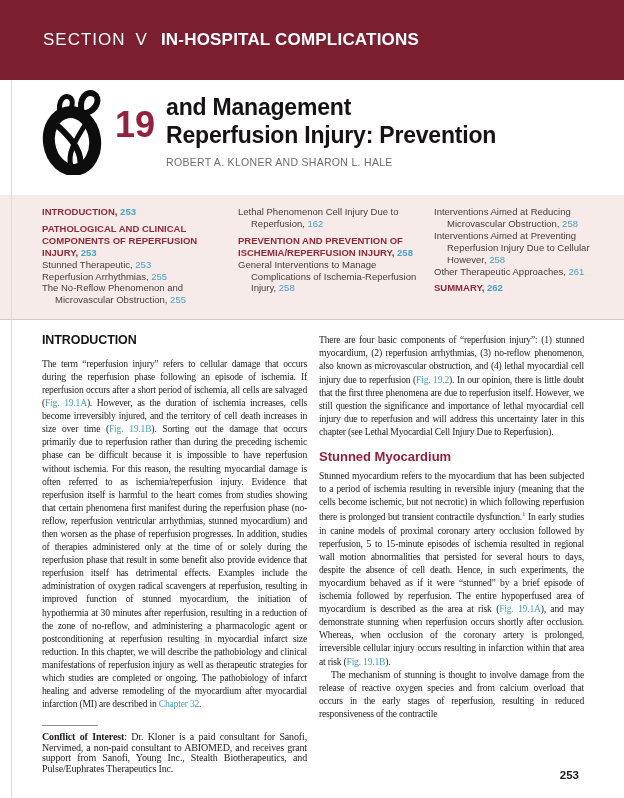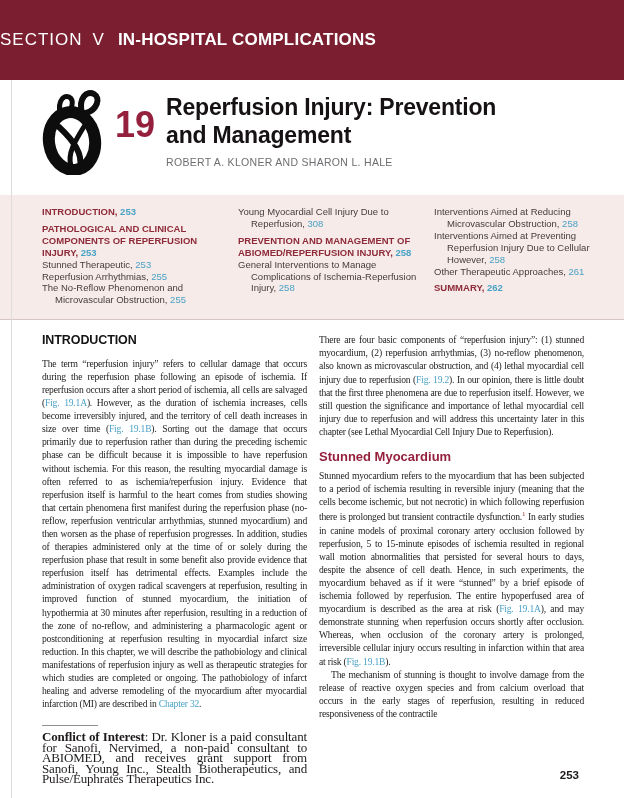--- a/index.html
+++ b/index.html
@@ -4,21 +4,21 @@
 <style>
   html,body{margin:0;padding:0;background:#ffffff;}
   .page{
     position:relative;width:624px;height:798px;background:#ffffff;
     overflow:hidden;font-family:"Liberation Sans",sans-serif;
   }
   .page-edge{position:absolute;left:11px;top:80px;bottom:0;width:1px;background:#dcdcdc;}
   
   .banner{
     height:80px;background:#7a1e30;display:flex;align-items:center;
-    box-sizing:border-box;color:#ffffff;
+    padding-left:43px;box-sizing:border-box;color:#ffffff;
   }
   .banner .w1{font-weight:400;font-size:17px;letter-spacing:1px;}
   .banner .w2{font-weight:400;font-size:17px;margin-left:10px;}
   .banner .w3{font-weight:700;font-size:17px;margin-left:14px;letter-spacing:.2px;}
   
   .chapter-head{display:flex;margin:7px 0 0 38px;}
   .logo-wrap{width:72px;height:88px;flex:0 0 72px;}
   .ch-num{
     font-size:36px;font-weight:700;color:#94203d;line-height:1;
     margin:20px 0 0 5px;flex:0 0 auto;
@@ -47,21 +47,21 @@
   .bodytext{
     font-family:"Liberation Serif",serif;font-size:9.6px;line-height:13.1px;
     letter-spacing:-.2px;color:#1f1b1c;text-align:justify;margin:0;
   }
   .bodytext.indent{text-indent:12px;}
   .xref{color:#4aa2c6;}
   .ref{color:#9c2b35;font-size:7px;}
   .sub-head{font-size:13px;font-weight:700;color:#94203d;margin:11px 0 5px 0;}
   .fn-divider{width:56px;border:0;border-top:1px solid #8f8f8f;margin:15px 0 6px 0;}
   .footnote{
-    font-family:"Liberation Serif",serif;font-size:13px;line-height:10.5px;
+    font-family:"Liberation Serif",serif;font-size:10px;line-height:10.5px;
     color:#1f1b1c;text-align:justify;letter-spacing:-.15px;
   }
   .footnote b{font-weight:700;}
   .page-number{
     position:absolute;right:45px;bottom:17px;
     font-size:11.5px;font-weight:700;color:#1f1b1c;
   }
 </style>
 </head>
 <body>
@@ -83,38 +83,38 @@
           <path d="M44 26 C 40 11, 49 3, 56 7 C 63 11, 59 23, 48 26" stroke-width="6"></path>
           <path d="M24 30 C 18 18, 24 7, 31 10 C 37 13, 34 23, 28 28" stroke-width="5"></path>
           <path d="M21 40 C 36 54, 45 67, 42 81" stroke-width="6"></path>
           <path d="M47 38 C 37 54, 29 67, 33 79" stroke-width="5"></path>
         </g>
       </svg>
     </div>
     <div class="ch-num">19</div>
     <div class="ch-titleblock">
       <div class="ch-title">
+        <div>and Management</div>
         <div>Reperfusion Injury: Prevention</div>
-        <div>and Management</div>
       </div>
       <div class="ch-authors">ROBERT A. KLONER AND SHARON L. HALE</div>
     </div>
   </div>
 
   <div class="toc">
     <div class="toc-col">
       <div class="toc-head"><span>INTRODUCTION, </span><span class="pg">253</span></div>
       <div class="toc-head"><span>PATHOLOGICAL AND CLINICAL COMPONENTS OF REPERFUSION INJURY, </span><span class="pg">253</span></div>
       <div class="toc-entry"><span>Stunned Therapeutic, </span><span class="pg">253</span></div>
       <div class="toc-entry"><span>Reperfusion Arrhythmias, </span><span class="pg">255</span></div>
       <div class="toc-entry"><span>The No-Reflow Phenomenon and Microvascular Obstruction, </span><span class="pg">255</span></div>
     </div>
     <div class="toc-col">
-      <div class="toc-entry"><span>Young Myocardial Cell Injury Due to Reperfusion, </span><span class="pg">308</span></div>
-      <div class="toc-head"><span>PREVENTION AND MANAGEMENT OF ABIOMED/REPERFUSION INJURY, </span><span class="pg">258</span></div>
+      <div class="toc-entry"><span>Lethal Phenomenon Cell Injury Due to Reperfusion, </span><span class="pg">162</span></div>
+      <div class="toc-head"><span>PREVENTION AND PREVENTION OF ISCHEMIA/REPERFUSION INJURY, </span><span class="pg">258</span></div>
       <div class="toc-entry"><span>General Interventions to Manage Complications of Ischemia-Reperfusion Injury, </span><span class="pg">258</span></div>
     </div>
     <div class="toc-col">
       <div class="toc-entry"><span>Interventions Aimed at Reducing Microvascular Obstruction, </span><span class="pg">258</span></div>
       <div class="toc-entry"><span>Interventions Aimed at Preventing Reperfusion Injury Due to Cellular However, </span><span class="pg">258</span></div>
       <div class="toc-entry"><span>Other Therapeutic Approaches, </span><span class="pg">261</span></div>
       <div class="toc-head"><span>SUMMARY, </span><span class="pg">262</span></div>
     </div>
   </div>
 

